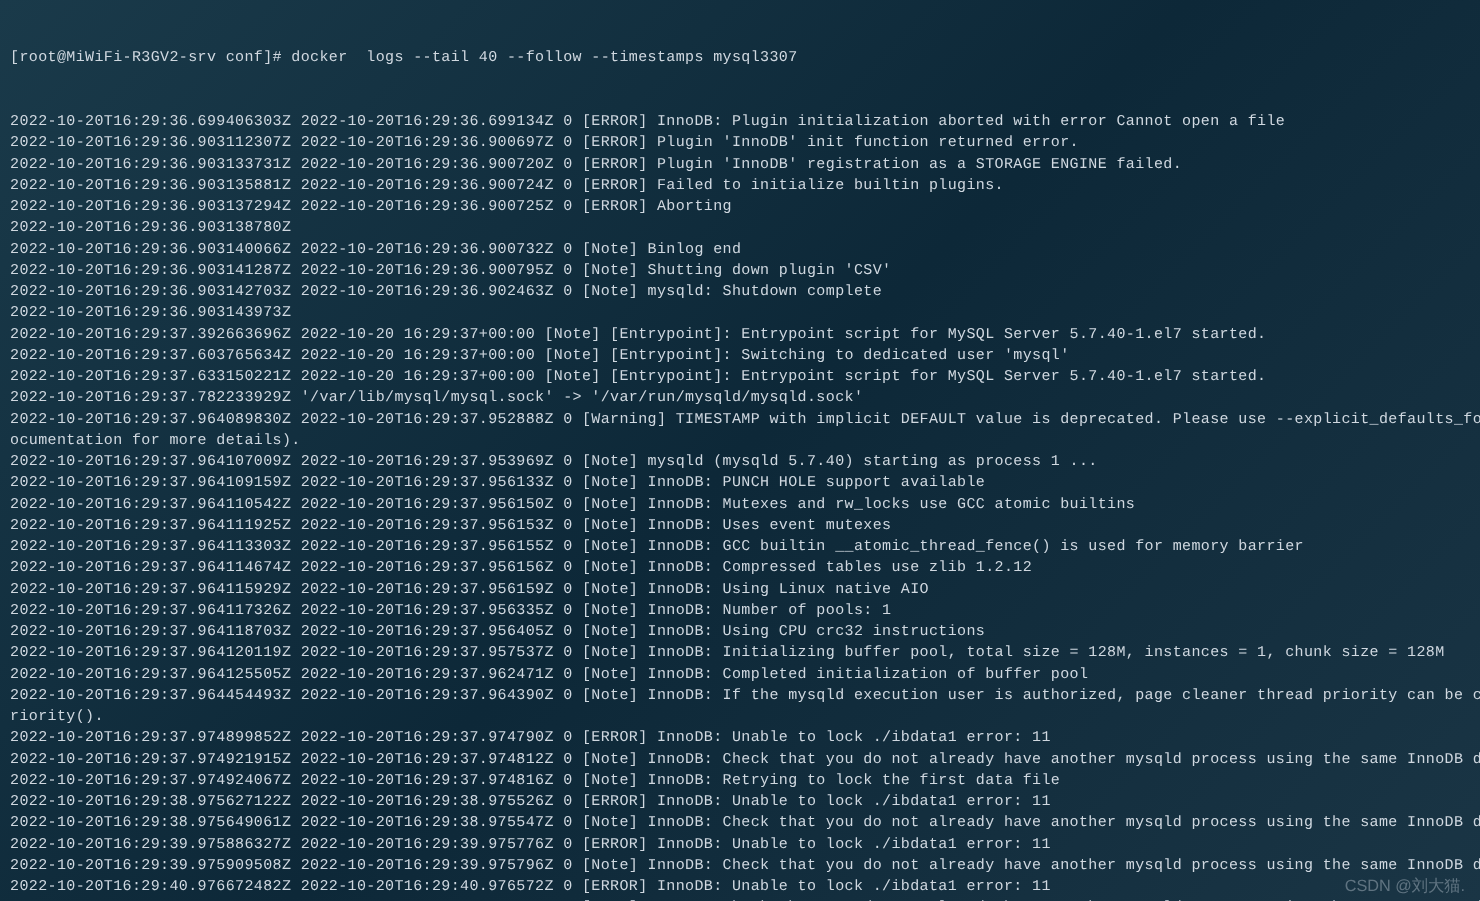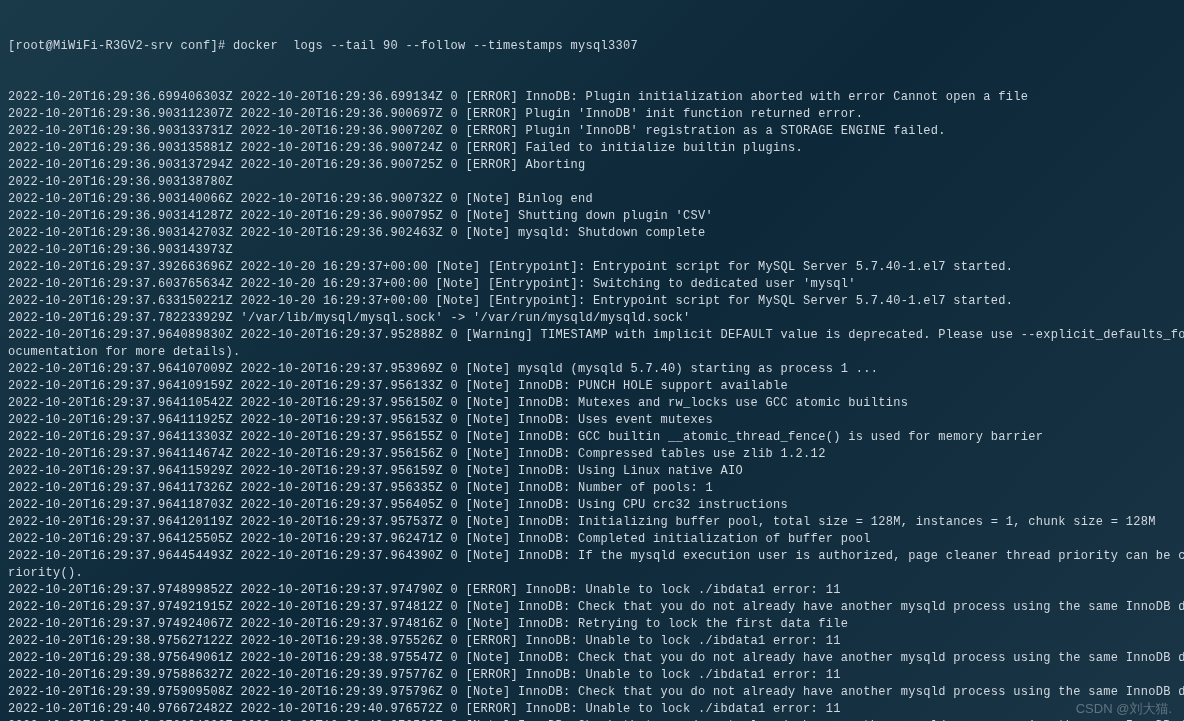--- a/index.html
+++ b/index.html
@@ -33,17 +33,17 @@
       font-size: 13px;
       color: rgba(200, 210, 220, 0.4);
       font-family: Arial, sans-serif;
       margin-top: 30px;
     }
   </style>
 </head>
 <body>
 
 <div class="terminal">
-  <span class="line">[root@MiWiFi-R3GV2-srv conf]# docker  logs --tail 90 --follow --timestamps mysql3307</span>
+  <span class="line">[root@MiWiFi-R3GV2-srv conf]# docker  logs --tail 40 --follow --timestamps mysql3307</span>
   <div id="log-lines"><span class="line">2022-10-20T16:29:36.699406303Z 2022-10-20T16:29:36.699134Z 0 [ERROR] InnoDB: Plugin initialization aborted with error Cannot open a file</span><span class="line">2022-10-20T16:29:36.903112307Z 2022-10-20T16:29:36.900697Z 0 [ERROR] Plugin 'InnoDB' init function returned error.</span><span class="line">2022-10-20T16:29:36.903133731Z 2022-10-20T16:29:36.900720Z 0 [ERROR] Plugin 'InnoDB' registration as a STORAGE ENGINE failed.</span><span class="line">2022-10-20T16:29:36.903135881Z 2022-10-20T16:29:36.900724Z 0 [ERROR] Failed to initialize builtin plugins.</span><span class="line">2022-10-20T16:29:36.903137294Z 2022-10-20T16:29:36.900725Z 0 [ERROR] Aborting</span><span class="line">2022-10-20T16:29:36.903138780Z </span><span class="line">2022-10-20T16:29:36.903140066Z 2022-10-20T16:29:36.900732Z 0 [Note] Binlog end</span><span class="line">2022-10-20T16:29:36.903141287Z 2022-10-20T16:29:36.900795Z 0 [Note] Shutting down plugin 'CSV'</span><span class="line">2022-10-20T16:29:36.903142703Z 2022-10-20T16:29:36.902463Z 0 [Note] mysqld: Shutdown complete</span><span class="line">2022-10-20T16:29:36.903143973Z </span><span class="line">2022-10-20T16:29:37.392663696Z 2022-10-20 16:29:37+00:00 [Note] [Entrypoint]: Entrypoint script for MySQL Server 5.7.40-1.el7 started.</span><span class="line">2022-10-20T16:29:37.603765634Z 2022-10-20 16:29:37+00:00 [Note] [Entrypoint]: Switching to dedicated user 'mysql'</span><span class="line">2022-10-20T16:29:37.633150221Z 2022-10-20 16:29:37+00:00 [Note] [Entrypoint]: Entrypoint script for MySQL Server 5.7.40-1.el7 started.</span><span class="line">2022-10-20T16:29:37.782233929Z '/var/lib/mysql/mysql.sock' -&gt; '/var/run/mysqld/mysqld.sock'</span><span class="line">2022-10-20T16:29:37.964089830Z 2022-10-20T16:29:37.952888Z 0 [Warning] TIMESTAMP with implicit DEFAULT value is deprecated. Please use --explicit_defaults_for_timestamp server option (see d</span><span class="line">ocumentation for more details).</span><span class="line">2022-10-20T16:29:37.964107009Z 2022-10-20T16:29:37.953969Z 0 [Note] mysqld (mysqld 5.7.40) starting as process 1 ...</span><span class="line">2022-10-20T16:29:37.964109159Z 2022-10-20T16:29:37.956133Z 0 [Note] InnoDB: PUNCH HOLE support available</span><span class="line">2022-10-20T16:29:37.964110542Z 2022-10-20T16:29:37.956150Z 0 [Note] InnoDB: Mutexes and rw_locks use GCC atomic builtins</span><span class="line">2022-10-20T16:29:37.964111925Z 2022-10-20T16:29:37.956153Z 0 [Note] InnoDB: Uses event mutexes</span><span class="line">2022-10-20T16:29:37.964113303Z 2022-10-20T16:29:37.956155Z 0 [Note] InnoDB: GCC builtin __atomic_thread_fence() is used for memory barrier</span><span class="line">2022-10-20T16:29:37.964114674Z 2022-10-20T16:29:37.956156Z 0 [Note] InnoDB: Compressed tables use zlib 1.2.12</span><span class="line">2022-10-20T16:29:37.964115929Z 2022-10-20T16:29:37.956159Z 0 [Note] InnoDB: Using Linux native AIO</span><span class="line">2022-10-20T16:29:37.964117326Z 2022-10-20T16:29:37.956335Z 0 [Note] InnoDB: Number of pools: 1</span><span class="line">2022-10-20T16:29:37.964118703Z 2022-10-20T16:29:37.956405Z 0 [Note] InnoDB: Using CPU crc32 instructions</span><span class="line">2022-10-20T16:29:37.964120119Z 2022-10-20T16:29:37.957537Z 0 [Note] InnoDB: Initializing buffer pool, total size = 128M, instances = 1, chunk size = 128M</span><span class="line">2022-10-20T16:29:37.964125505Z 2022-10-20T16:29:37.962471Z 0 [Note] InnoDB: Completed initialization of buffer pool</span><span class="line">2022-10-20T16:29:37.964454493Z 2022-10-20T16:29:37.964390Z 0 [Note] InnoDB: If the mysqld execution user is authorized, page cleaner thread priority can be changed. See the man page of setp</span><span class="line">riority().</span><span class="line">2022-10-20T16:29:37.974899852Z 2022-10-20T16:29:37.974790Z 0 [ERROR] InnoDB: Unable to lock ./ibdata1 error: 11</span><span class="line">2022-10-20T16:29:37.974921915Z 2022-10-20T16:29:37.974812Z 0 [Note] InnoDB: Check that you do not already have another mysqld process using the same InnoDB data or log files.</span><span class="line">2022-10-20T16:29:37.974924067Z 2022-10-20T16:29:37.974816Z 0 [Note] InnoDB: Retrying to lock the first data file</span><span class="line">2022-10-20T16:29:38.975627122Z 2022-10-20T16:29:38.975526Z 0 [ERROR] InnoDB: Unable to lock ./ibdata1 error: 11</span><span class="line">2022-10-20T16:29:38.975649061Z 2022-10-20T16:29:38.975547Z 0 [Note] InnoDB: Check that you do not already have another mysqld process using the same InnoDB data or log files.</span><span class="line">2022-10-20T16:29:39.975886327Z 2022-10-20T16:29:39.975776Z 0 [ERROR] InnoDB: Unable to lock ./ibdata1 error: 11</span><span class="line">2022-10-20T16:29:39.975909508Z 2022-10-20T16:29:39.975796Z 0 [Note] InnoDB: Check that you do not already have another mysqld process using the same InnoDB data or log files.</span><span class="line">2022-10-20T16:29:40.976672482Z 2022-10-20T16:29:40.976572Z 0 [ERROR] InnoDB: Unable to lock ./ibdata1 error: 11</span><span class="line">2022-10-20T16:29:40.976694822Z 2022-10-20T16:29:40.976593Z 0 [Note] InnoDB: Check that you do not already have another mysqld process using the same InnoDB data or log files.</span></div>
 </div>
 
 <div class="watermark">CSDN @刘大猫.</div>
 
 </body></html>

